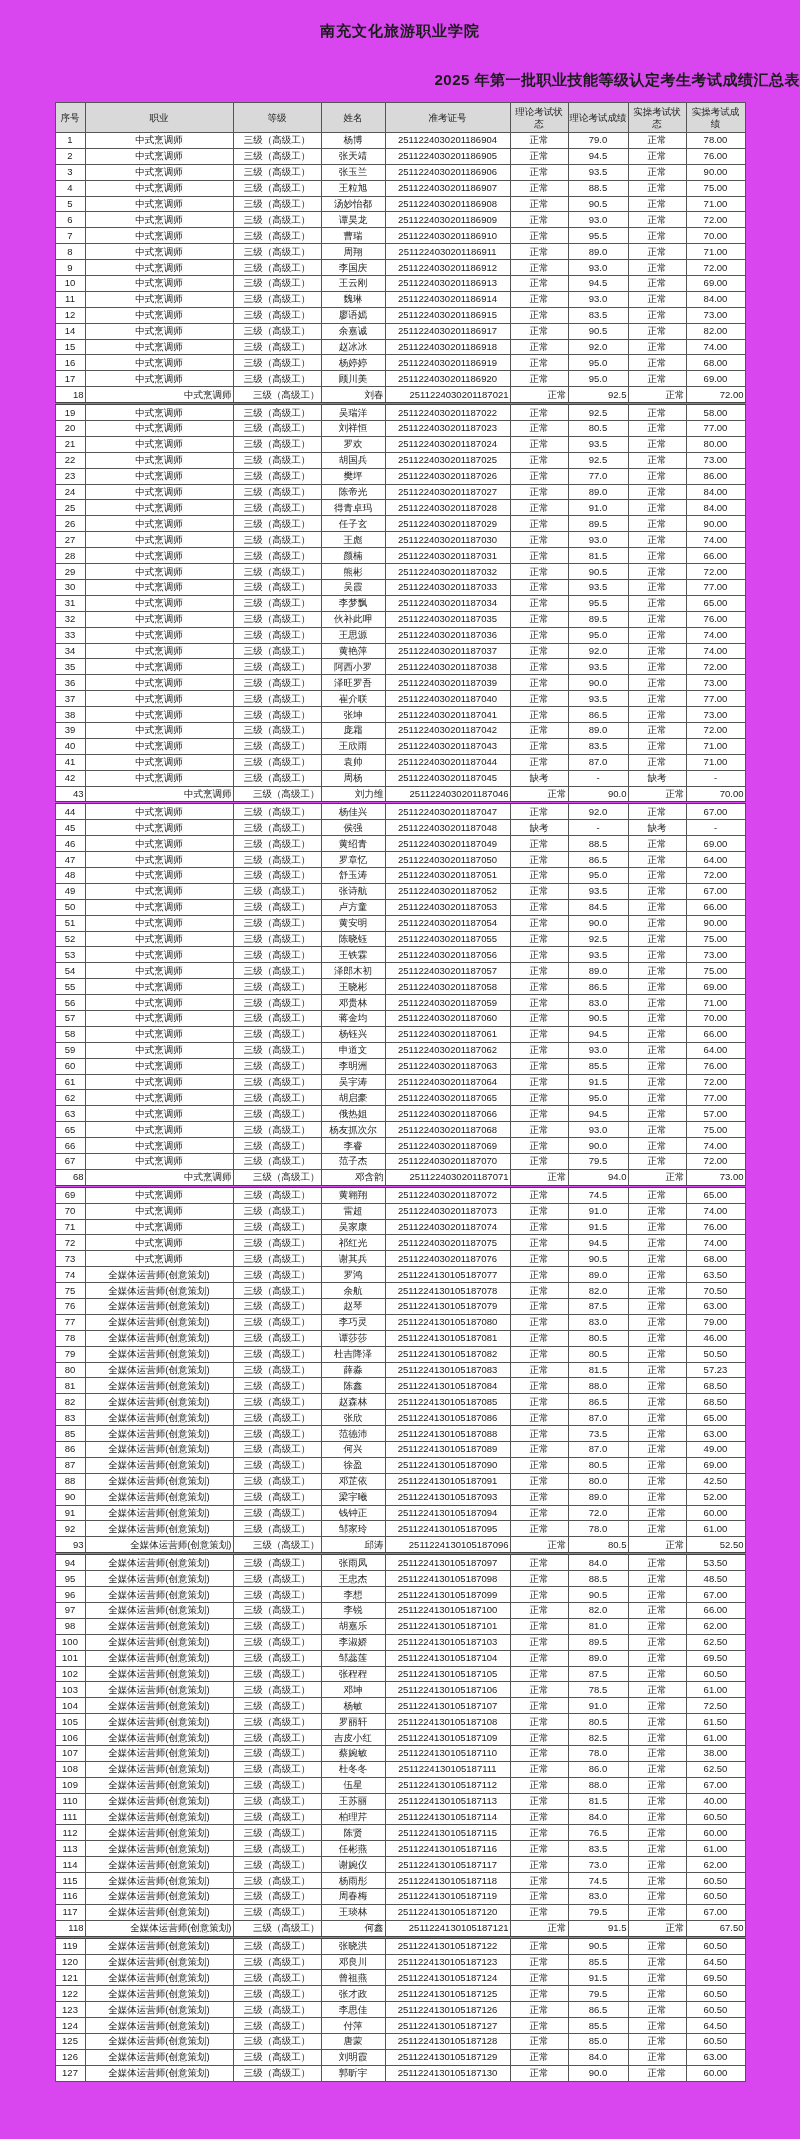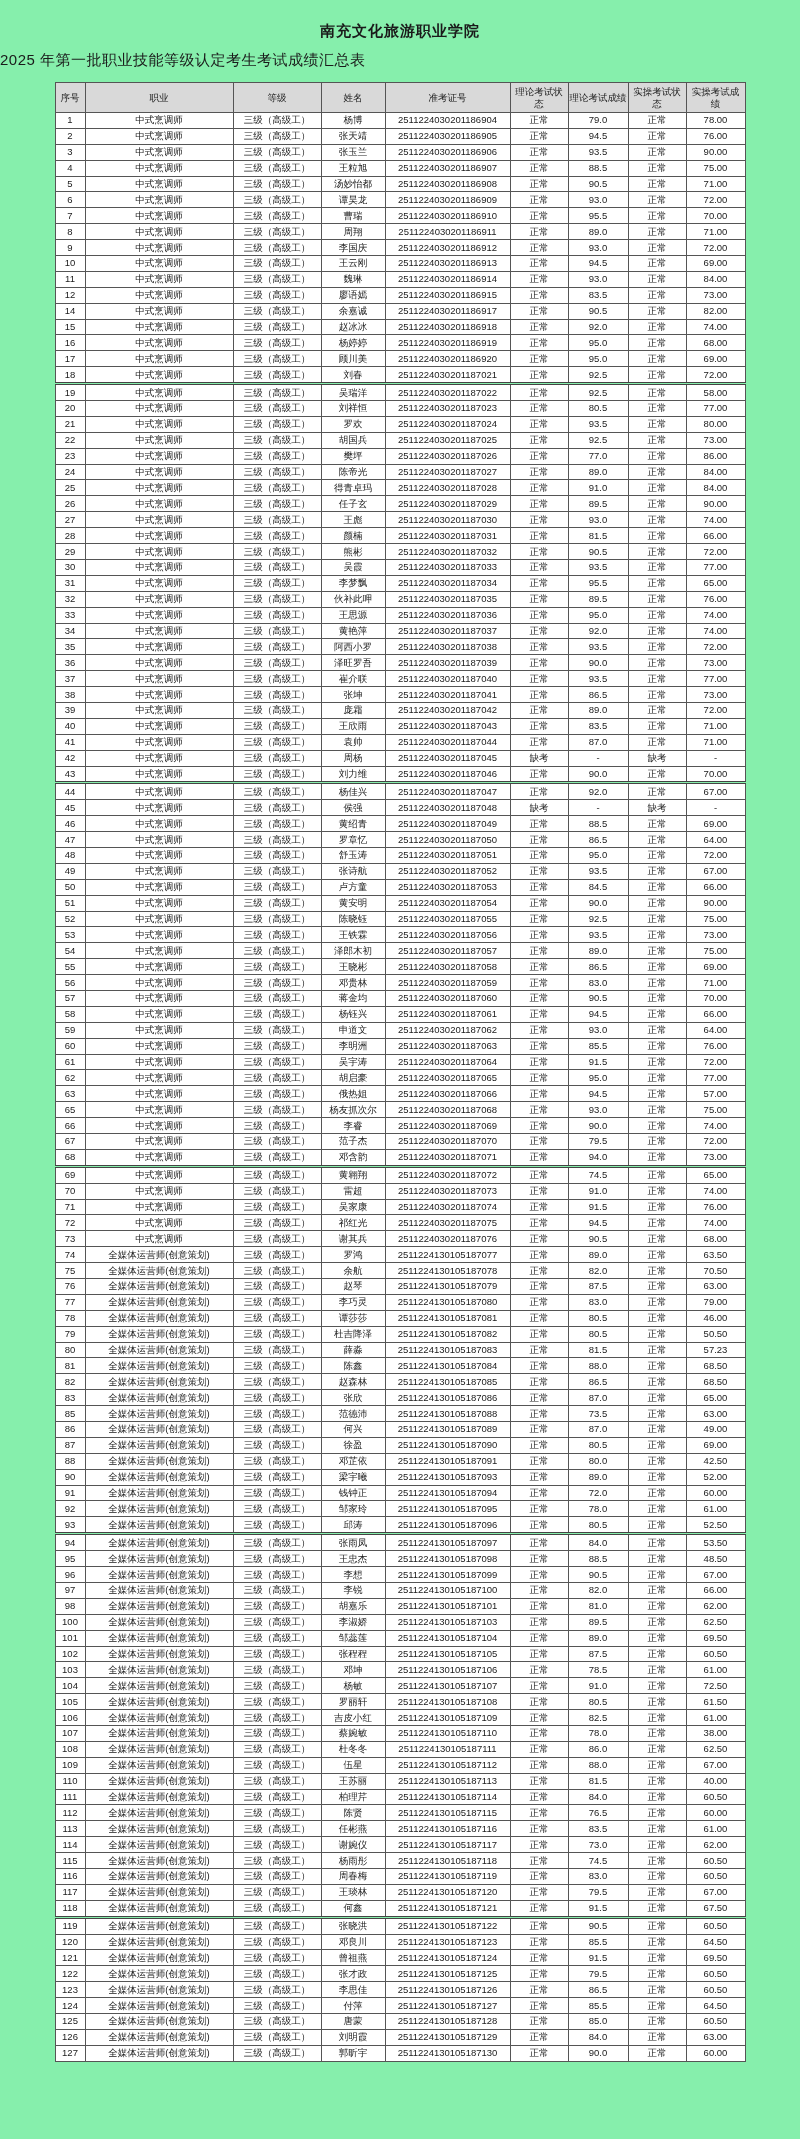--- a/index.html
+++ b/index.html
@@ -5,36 +5,36 @@
   html, body {
     margin: 0;
     padding: 0;
     background: #ffffff;
     font-family: "Liberation Sans", "DejaVu Sans", sans-serif;
     color: #1a1a1a;
   }
   .page {
     width: 800px;
     height: 2139px;
-    background: #86efac;
+    background: #d946ef;
     position: relative;
     box-sizing: border-box;
   }
   .title1 {
     padding-top: 22px;
     text-align: center;
     font-size: 15px;
     font-weight: bold;
     letter-spacing: 1px;
   }
   .title2 {
-    margin-top: 10px;
-    text-align: left;
+    margin-top: 30px;
+    text-align: right;
     font-size: 15px;
-    font-weight: normal;
+    font-weight: bold;
     letter-spacing: 0.5px;
   }
   table.results {
     margin: 12px auto 0 auto;
     width: 690px;
     border-collapse: collapse;
     table-layout: fixed;
     font-size: 9.5px;
   }
   table.results th, table.results td {
@@ -55,20 +55,21 @@
   table.results tbody td {
     height: 14.9px;
     line-height: 1.05;
     background: #ffffff;
   }
   table.results {
     border: 1.5px solid #444;
   }
   tr.page-break td {
     border-bottom: 3px double #444;
+    text-align: right;
   }
   td.col-4 { font-family: "Liberation Sans", "DejaVu Sans", sans-serif; letter-spacing: 0; font-size: 9.5px; }
   td.col-0 { font-size: 9.5px; }
 </style>
 </head>
 <body>
 
 <div class="page">
   <div class="title1">南充文化旅游职业学院</div>
   <div class="title2">2025 年第一批职业技能等级认定考生考试成绩汇总表</div>

